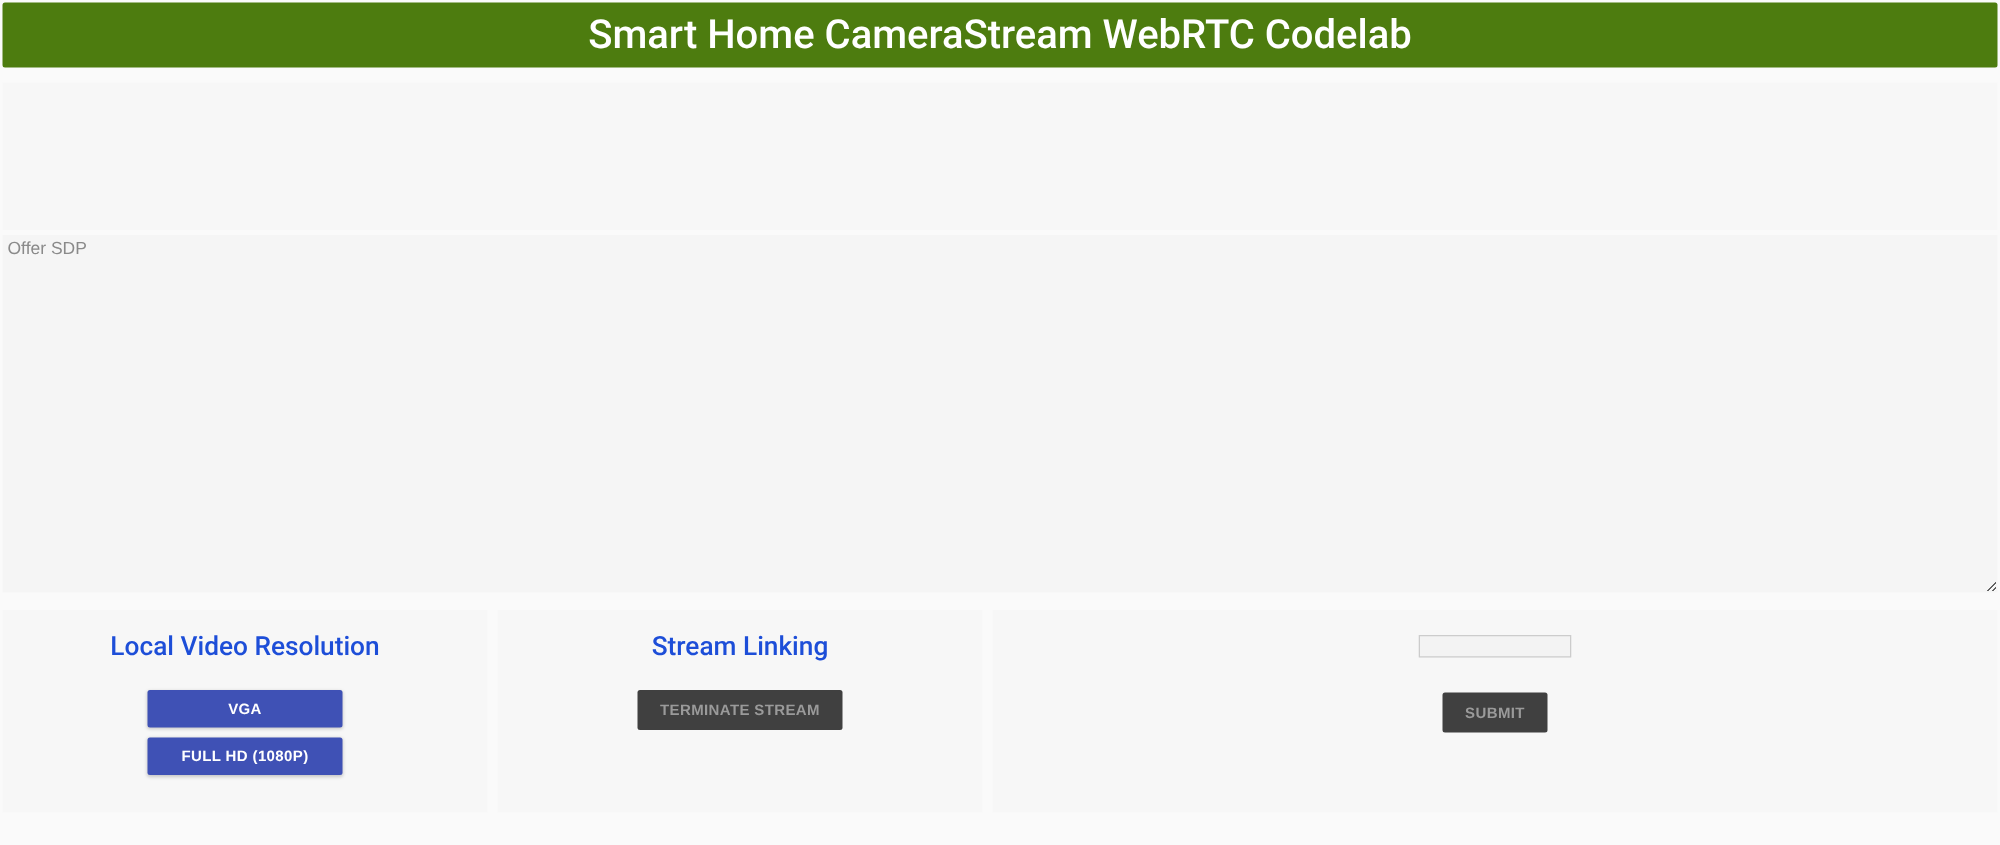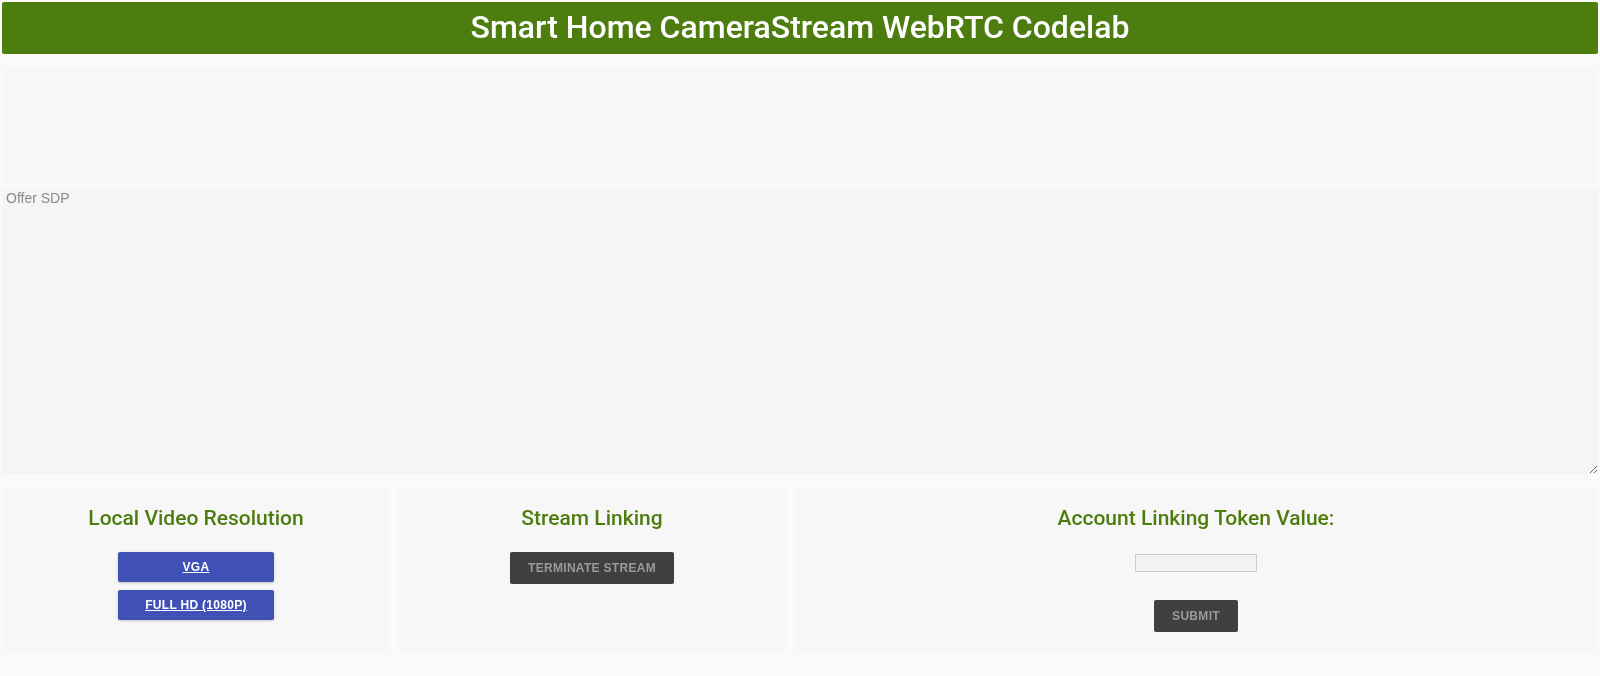--- a/index.html
+++ b/index.html
@@ -61,38 +61,37 @@
     text-align: center;
     padding: 18px 10px 22px 10px;
   }
   .panel-res { flex: 0 0 388px; }
   .panel-stream { flex: 0 0 388px; }
   .panel-token { flex: 1; }
   .panel h3 {
     margin: 0 0 22px 0;
     font-size: 21px;
     font-weight: 500;
-    color: #4d7c0f;
+    color: #1d4ed8;
   }
   .btn {
     display: block;
     margin: 0 auto 8px auto;
     width: 156px;
     height: 30px;
     background: #3f51b5;
     color: #fff;
     border: none;
     border-radius: 2px;
     font-size: 12px;
     font-weight: 700;
     letter-spacing: 0.3px;
     cursor: pointer;
     text-transform: uppercase;
     box-shadow: 0 1px 3px rgba(0,0,0,0.2);
-    text-decoration: underline;
   }
   .btn-disabled {
     display: inline-block;
     margin: 0 auto;
     height: 32px;
     padding: 0 18px;
     background: #404040;
     color: #9a9a9a;
     border: none;
     border-radius: 2px;
@@ -134,18 +133,17 @@
     <button class="btn">VGA</button>
     <button class="btn">FULL HD (1080P)</button>
   </div>
 
   <div class="panel panel-stream">
     <h3>Stream Linking</h3>
     <button class="btn-disabled" disabled="">TERMINATE STREAM</button>
   </div>
 
   <div class="panel panel-token">
-    <h3>Account Linking Token Value:</h3>
     <input type="text" class="token-input" value="" style=""><br>
     <button class="btn-disabled" disabled="">SUBMIT</button>
   </div>
 
 </div>
 
 </body></html>

